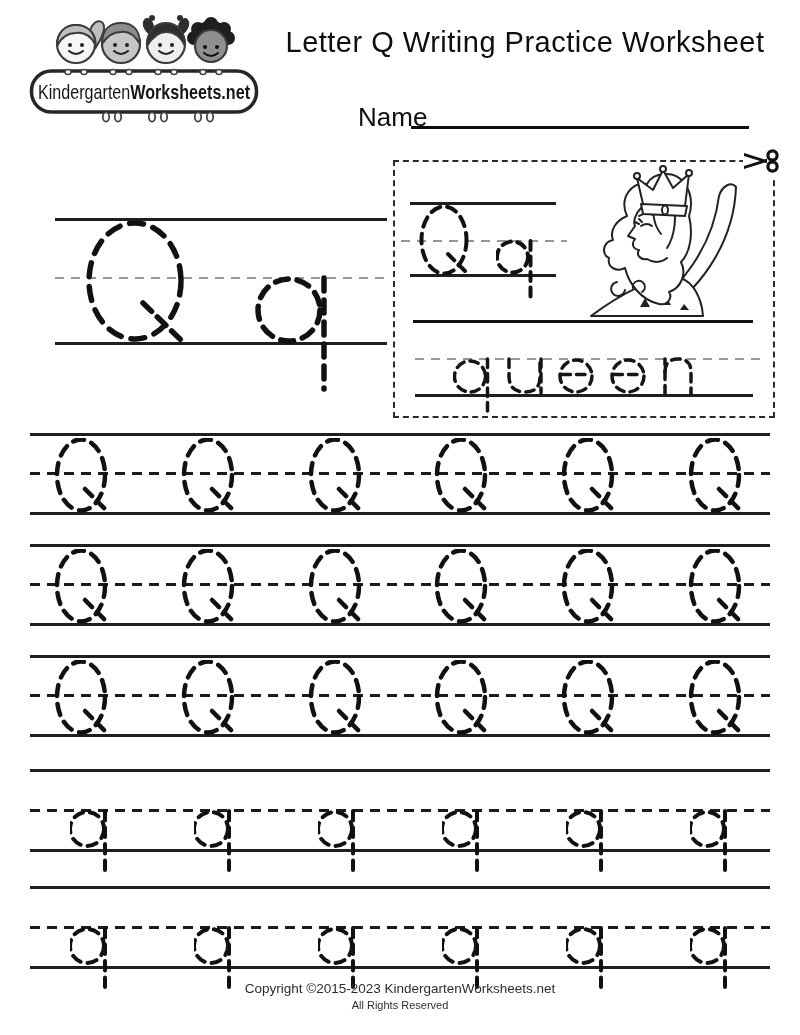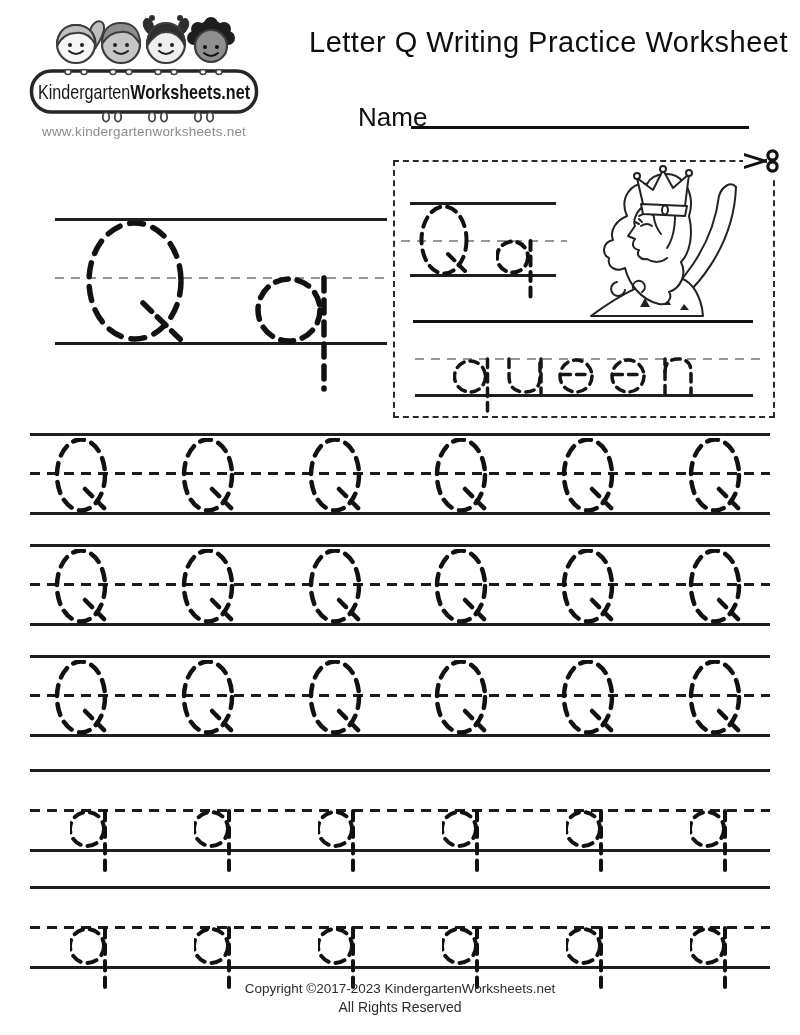--- a/index.html
+++ b/index.html
@@ -3,21 +3,21 @@
 <meta charset="utf-8">
 <style>
   html,body{margin:0;padding:0;background:#fff;}
   .page{position:relative;width:800px;height:1035px;background:#fff;overflow:hidden;
         font-family:"Liberation Sans",sans-serif;color:#111;}
 
   
   .logo-block{position:absolute;left:28px;top:14px;width:236px;}
   .site-url{position:absolute;left:24px;top:124px;width:240px;text-align:center;
             font-size:13.5px;color:#8c8c8c;letter-spacing:.2px;}
-  .page-title{position:absolute;left:262px;top:26px;width:526px;text-align:right;
+  .page-title{position:absolute;left:262px;top:26px;width:526px;text-align:center;
               font-size:29px;letter-spacing:.5px;color:#0e0e0e;}
   .name-label{position:absolute;left:358px;top:102px;font-size:26px;color:#0e0e0e;}
   .name-line{position:absolute;left:411px;top:126px;width:338px;height:3px;background:#0e0e0e;}
   .kline{position:absolute;height:2.5px;background:#1f1f1f;}
   .dline{position:absolute;height:2.5px;
          background:repeating-linear-gradient(90deg,#1b1b1b 0 10px,transparent 10px 17px);}
   .gline{position:absolute;height:2px;
          background:repeating-linear-gradient(90deg,#979797 0 9px,transparent 9px 16px);}
 
   
@@ -43,21 +43,21 @@
   .prow.up + .prow.lo{margin-top:34px;}
   .prow.lo + .prow.lo{margin-top:36px;}
   .letters{position:absolute;left:0;right:0;top:0;display:flex;justify-content:space-between;}
   .up .letters{padding:5px 24px 0;}
   .lo .letters{padding:40px 40px 0;}
 
   
   .footer-line1{position:absolute;left:0;top:981px;width:800px;text-align:center;
                 font-size:13.5px;color:#2d2d2d;}
   .footer-line2{position:absolute;left:0;top:999px;width:800px;text-align:center;
-                font-size:14px;color:#2d2d2d;}
+                font-size:11px;color:#2d2d2d;}
 </style>
 </head>
 <body>
 
 <svg width="0" height="0" style="position:absolute" aria-hidden="true">
   <defs>
     <g id="sym-Q" fill="none" stroke="#111" stroke-width="4.5" stroke-linecap="round">
       <ellipse cx="27" cy="37" rx="24" ry="35.5" stroke-dasharray="11 8"></ellipse>
       <line x1="31" y1="51" x2="55" y2="75" stroke-dasharray="10 7"></line>
     </g>
@@ -149,21 +149,20 @@
       <g fill="#fff" stroke="#444" stroke-width="1.8">
         <ellipse cx="78" cy="103" rx="3.2" ry="4.6"></ellipse>
           <ellipse cx="90" cy="103" rx="3.2" ry="4.6"></ellipse>
         <ellipse cx="124" cy="103" rx="3.2" ry="4.6"></ellipse>
           <ellipse cx="136" cy="103" rx="3.2" ry="4.6"></ellipse>
         <ellipse cx="170" cy="103" rx="3.2" ry="4.6"></ellipse>
           <ellipse cx="182" cy="103" rx="3.2" ry="4.6"></ellipse>
       </g>
     </svg>
   </div>
-  <div class="site-url">www.kindergartenworksheets.net</div>
 
   <div class="page-title">Letter Q Writing Practice Worksheet</div>
   <div class="name-label">Name</div>
   <div class="name-line"></div>
 
   <div class="example-left">
     <div class="kline" style="left:0;top:0;width:332px;"></div>
     <div class="gline" style="left:0;top:59px;width:332px;"></div>
     <div class="kline" style="left:0;top:124px;width:332px;"></div>
     <svg class="glyphQ" width="102" height="122" viewBox="0 0 102 122">
@@ -373,16 +372,16 @@
           <svg width="40" height="70" viewBox="0 0 40 70">
             <use href="#sym-q"></use>
           </svg>
           <svg width="40" height="70" viewBox="0 0 40 70">
             <use href="#sym-q"></use>
           </svg>
         </div>
       </div>
     </div>
 
-  <div class="footer-line1">Copyright ©2017-2023 KindergartenWorksheets.net</div>
+  <div class="footer-line1">Copyright ©2015-2023 KindergartenWorksheets.net</div>
   <div class="footer-line2">All Rights Reserved</div>
 
 </div>
 
 </body></html>

